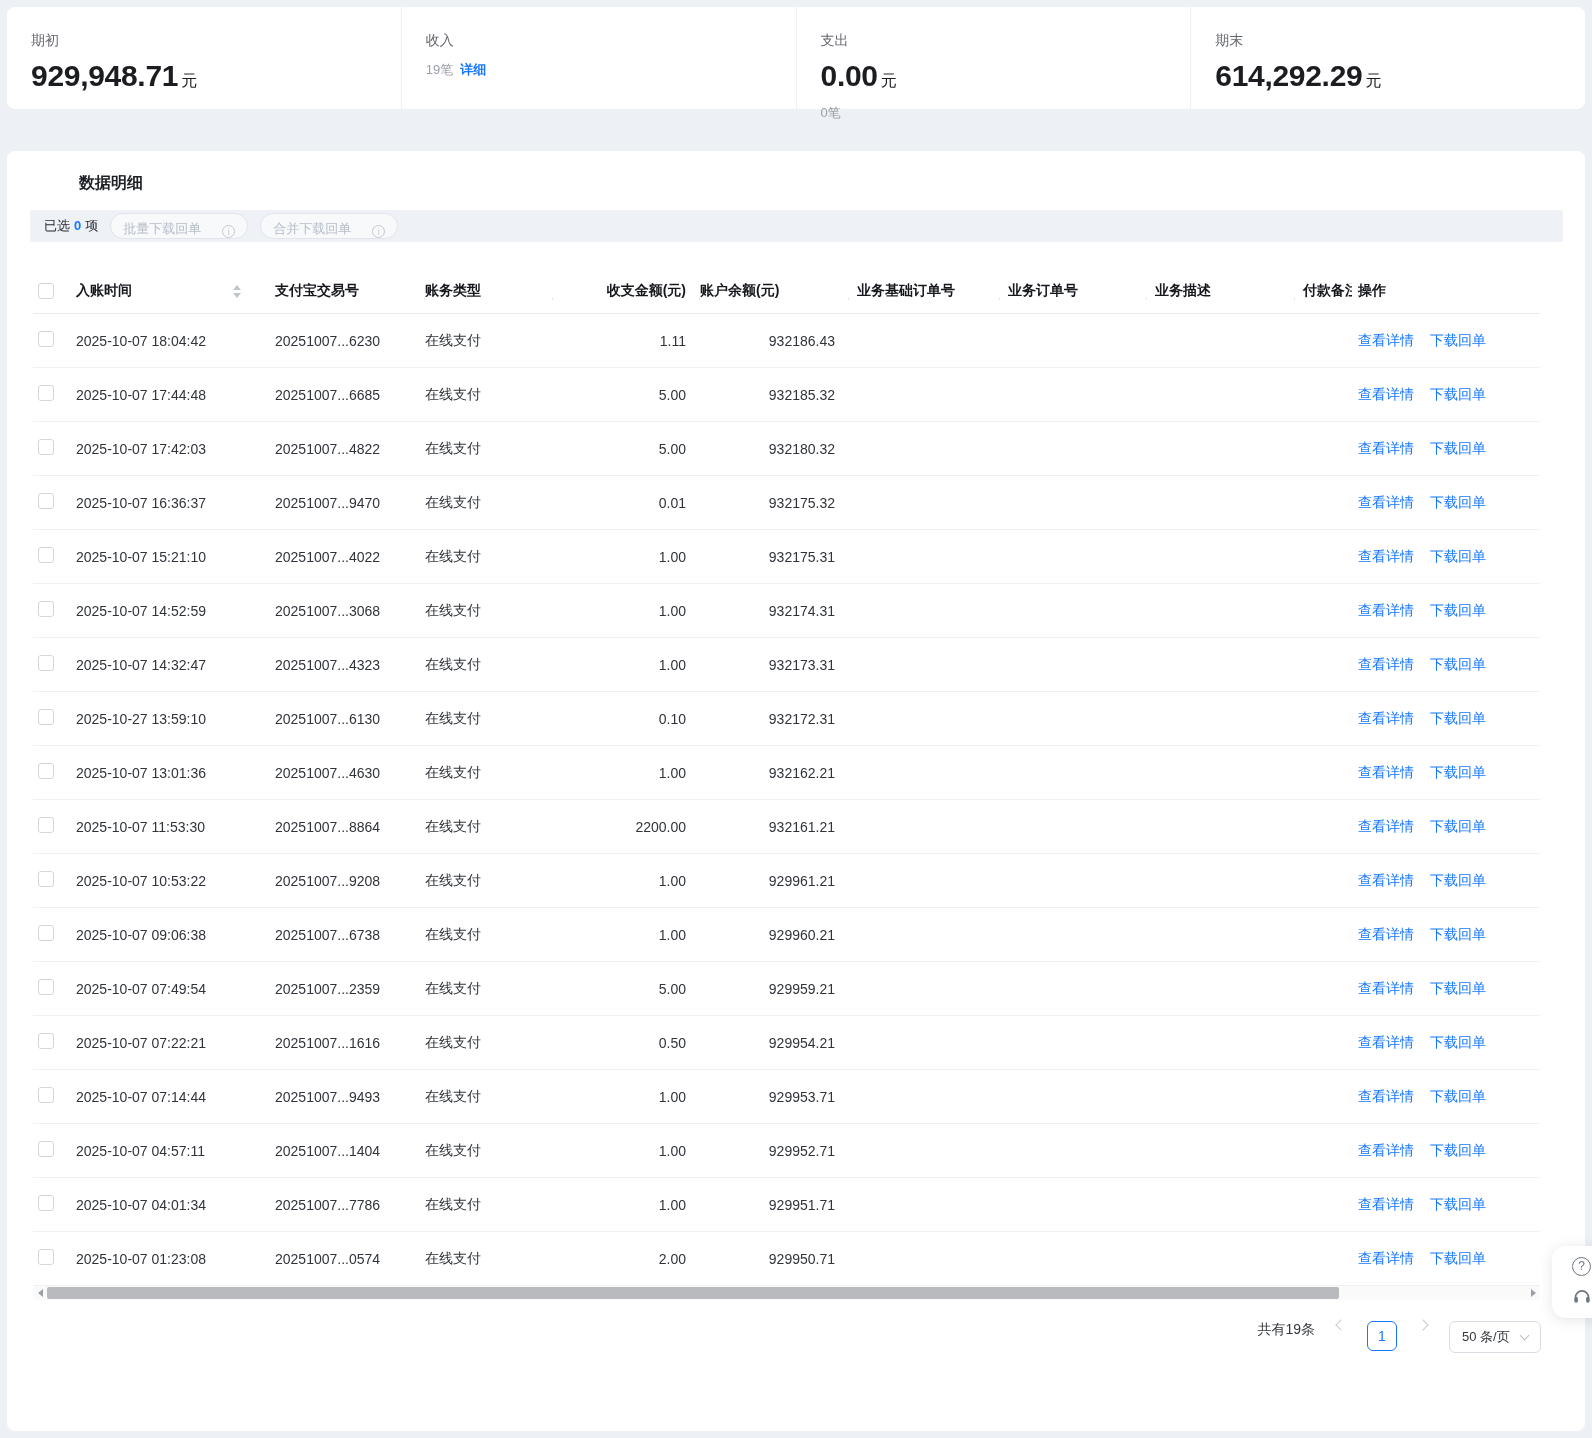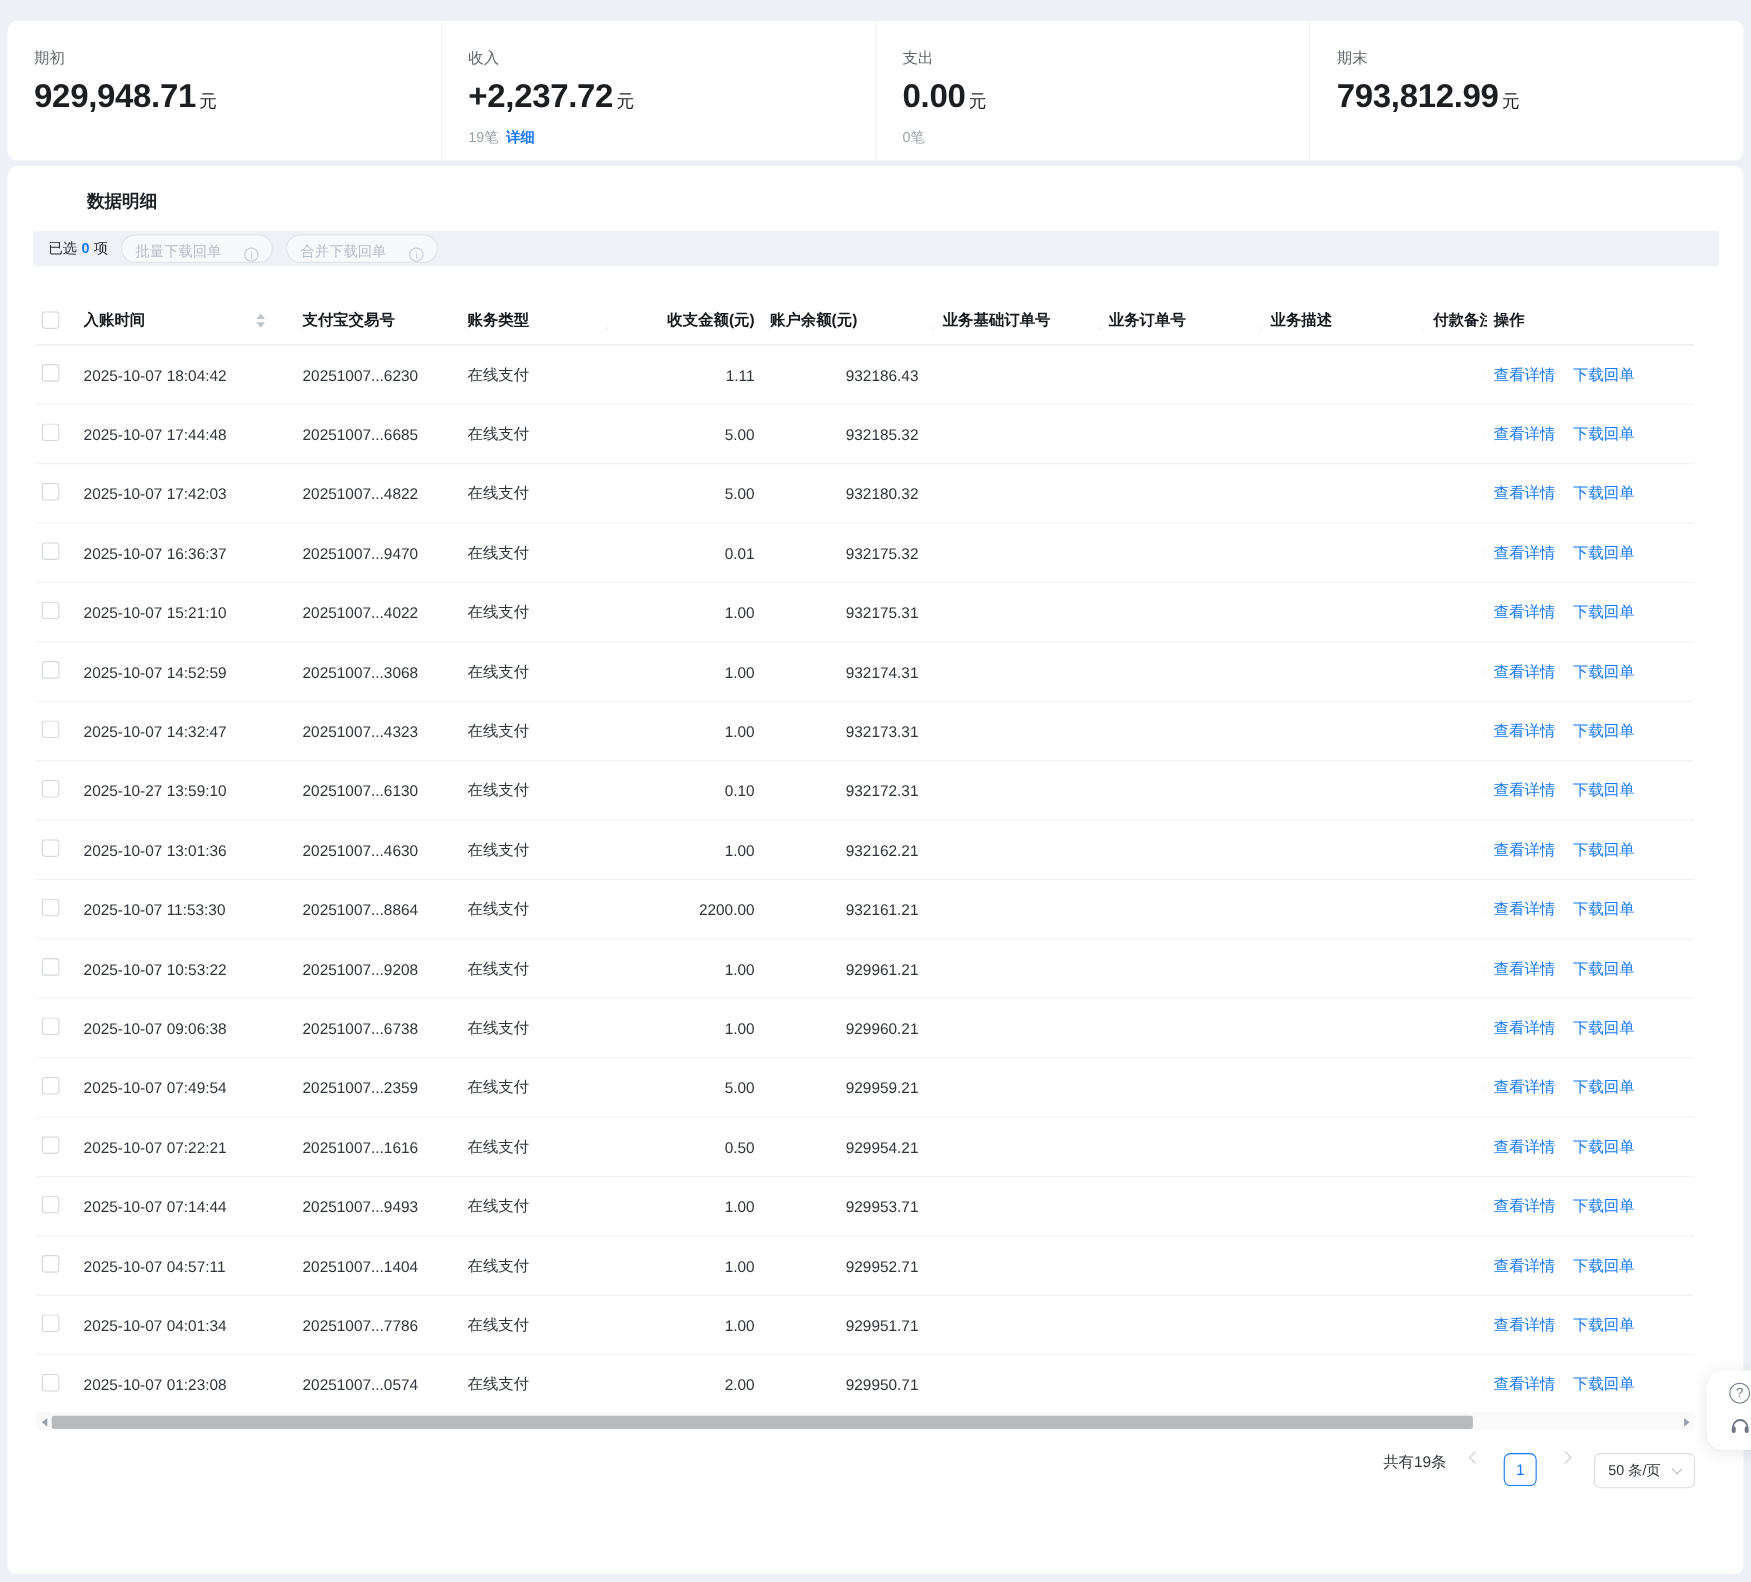--- a/index.html
+++ b/index.html
@@ -3,21 +3,21 @@
 <meta charset="utf-8">
 <style>
   * { margin:0; padding:0; box-sizing:border-box; }
   html,body { width:1592px; height:1438px; overflow:hidden; }
   body {
     font-family:"Liberation Sans","DejaVu Sans",sans-serif;
     background:#edf0f5; position:relative; color:#30343a; font-size:14px;
   }
   .card { position:absolute; left:7px; width:1578px; background:#fff; border-radius:8px; }
   
-  #summary-card { top:19px; height:127px; display:flex; }
+  #summary-card { top:7px; height:102px; display:flex; }
   .sum-col { flex:1; padding:25px 0 0 24px; }
   .sum-col + .sum-col { border-left:1px solid #f0f1f4; }
   .sum-label { font-size:14px; color:#62666d; margin-bottom:9px; }
   .sum-value { font-size:30px; font-weight:600; color:#1b1d21; letter-spacing:-0.3px; }
   .sum-unit { font-size:16px; font-weight:400; margin-left:3px; }
   .sum-sub { margin-top:11px; font-size:13px; color:#9aa0a8; }
   .sum-sub .link { margin-left:7px;font-weight:bold; }
   .link { color:#1677ff; text-decoration:none; cursor:pointer; }
   
   #main-card { top:151px; height:1280px; }
@@ -107,31 +107,30 @@
 <body>
 
 <div class="card" id="summary-card">
   <div class="sum-col">
     <div class="sum-label">期初</div>
     <div class="sum-value"><span>929,948.71</span><span class="sum-unit">元</span></div>
     <div class="sum-sub"><span></span></div>
   </div>
   <div class="sum-col">
     <div class="sum-label">收入</div>
-    <div class="sum-value"><span>+2,237.72</span><span class="sum-unit">元</span></div>
     <div class="sum-sub"><span>19笔</span><a class="link">详细</a></div>
   </div>
   <div class="sum-col">
     <div class="sum-label">支出</div>
     <div class="sum-value"><span>0.00</span><span class="sum-unit">元</span></div>
     <div class="sum-sub"><span>0笔</span></div>
   </div>
   <div class="sum-col">
     <div class="sum-label">期末</div>
-    <div class="sum-value"><span>793,812.99</span><span class="sum-unit">元</span></div>
+    <div class="sum-value"><span>614,292.29</span><span class="sum-unit">元</span></div>
     <div class="sum-sub"><span></span></div>
   </div>
 </div>
 
 <div class="card" id="main-card">
   <div class="panel-head">
     <div class="panel-title">数据明细</div>
   </div>
 
   <div class="sel-bar">

